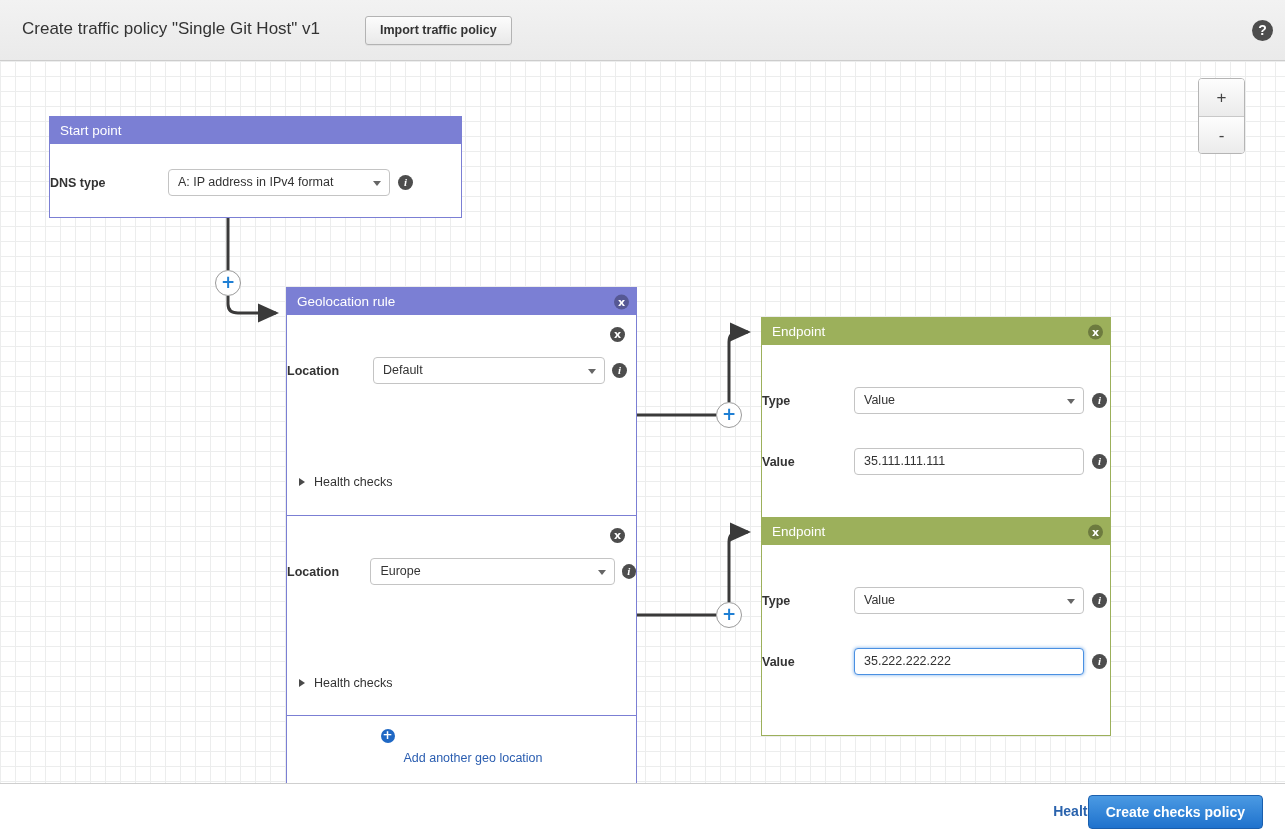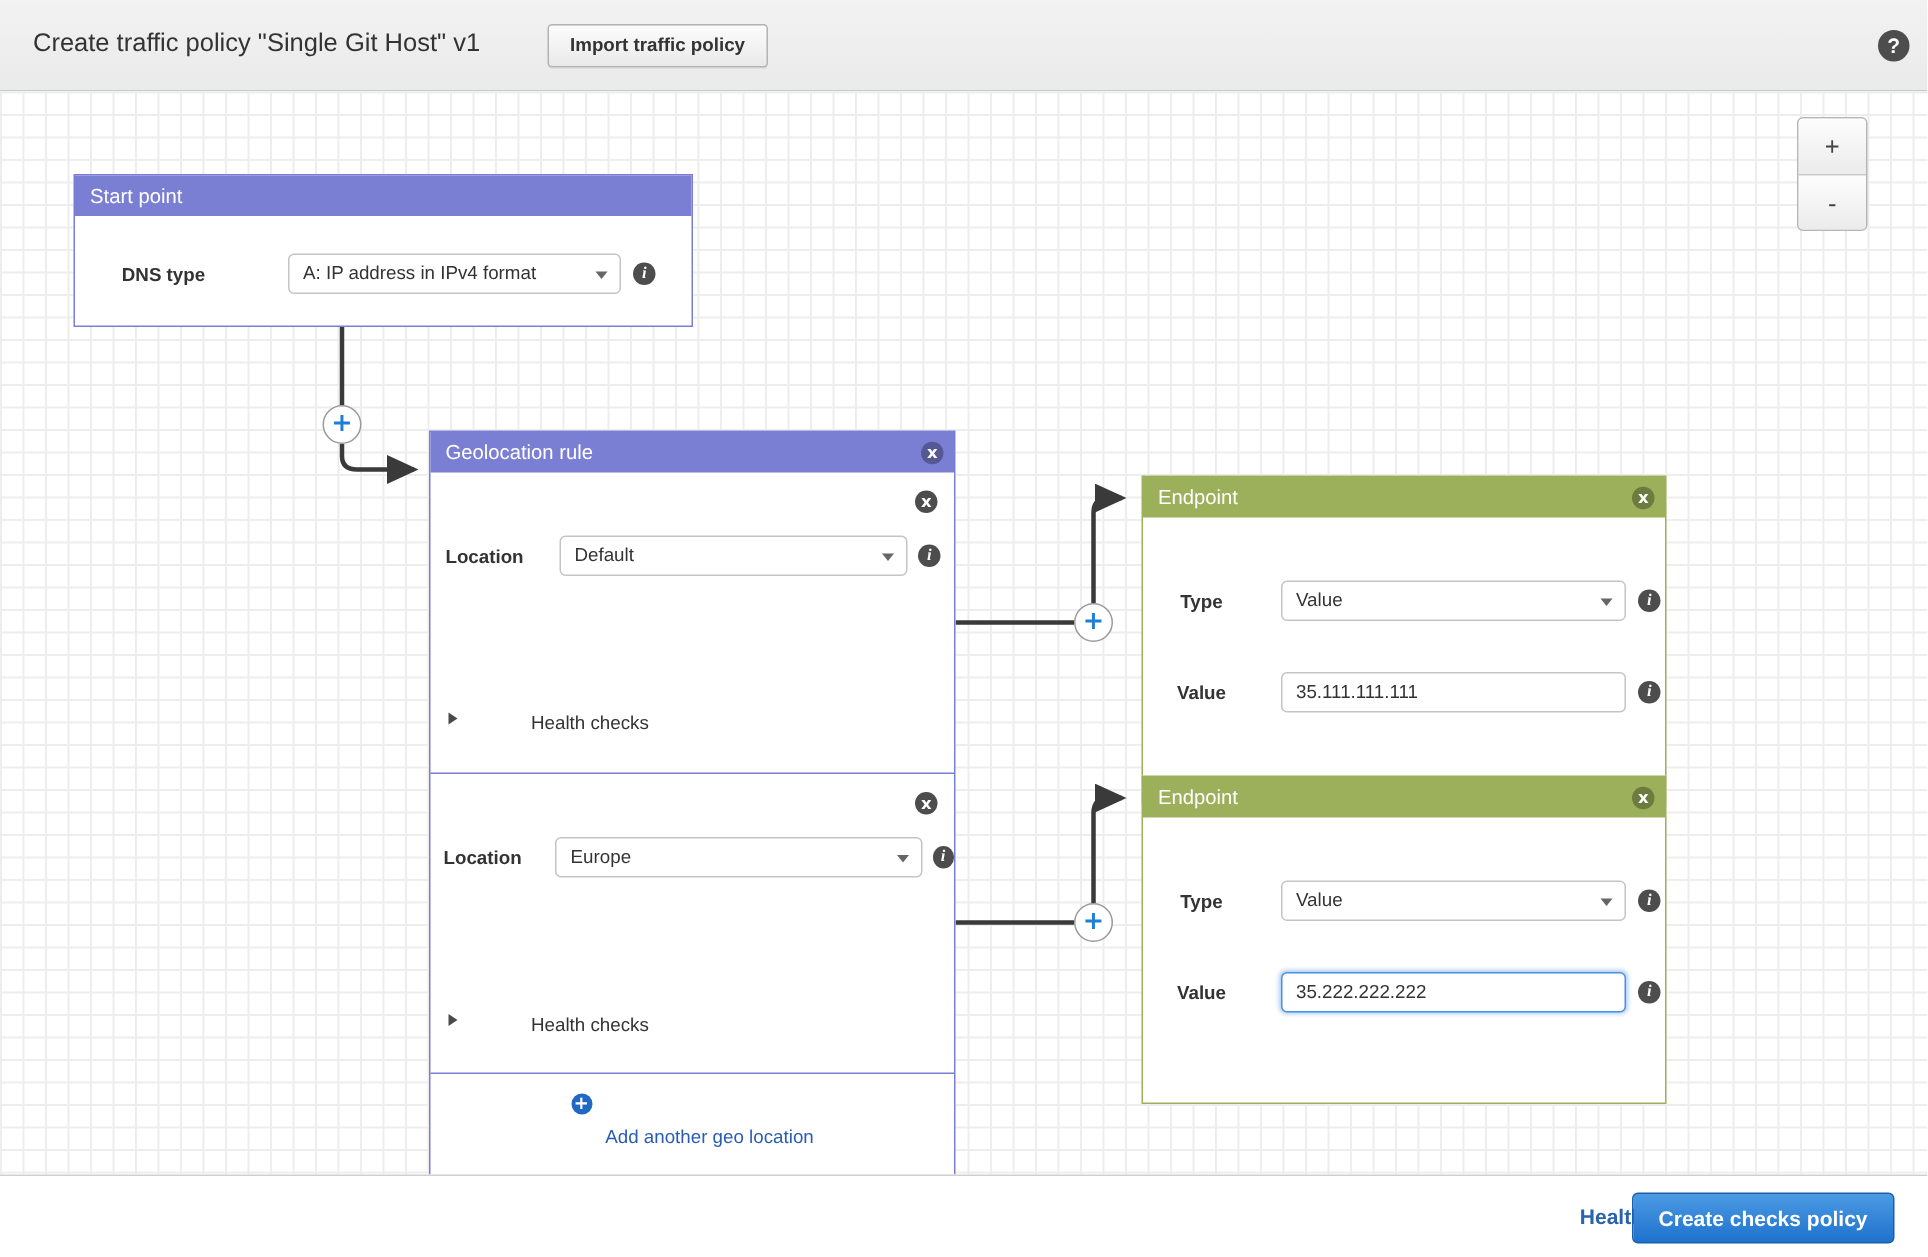--- a/index.html
+++ b/index.html
@@ -90,41 +90,41 @@
     font-size: 11px; line-height: 15px; font-weight: bold;
     font-family: "DejaVu Sans", sans-serif; cursor: pointer;
   }
   .ico.head-x { background: rgba(0,0,0,0.30); color: #ffffff; }
   .ico.info { font-style: italic; font-family: "Liberation Serif", serif; font-size: 11px; }
 
   
   .row { display: flex; align-items: center; }
   .lbl {
     font-size: 12.5px; font-weight: bold; color: #333333;
-    text-align: center; white-space: nowrap;
+    text-align: left; white-space: nowrap;
   }
   .sel, .txt {
     height: 27px; border: 1px solid #c4c4c4; border-radius: 4px;
     background: #ffffff; font-size: 12.5px; color: #333333;
     padding: 0 22px 0 9px; line-height: 25px; position: relative;
     white-space: nowrap; overflow: hidden; cursor: pointer;
   }
   .sel .caret {
     position: absolute; right: 8px; top: 50%; margin-top: -2px;
     width: 0; height: 0;
     border-left: 4.5px solid transparent; border-right: 4.5px solid transparent;
     border-top: 5px solid #666666;
   }
   .txt { cursor: text; padding-right: 9px; }
   .txt.focused {
     border: 1px solid #4a90e2;
     box-shadow: 0 0 3px 1px rgba(74,144,226,0.45);
   }
 
-  .disclosure { display: flex; align-items: flex-start; gap: 40px; }
+  .disclosure { display: flex; align-items: center; }
   .disclosure .tri {
     width: 0; height: 0; margin-right: 9px;
     border-top: 4.5px solid transparent; border-bottom: 4.5px solid transparent;
     border-left: 6px solid #4a4a4a;
   }
   .disclosure span { font-size: 12.5px; color: #333333; }
 
   .geo-divider { border-top: 1px solid #7b7fd4; }
   .geo-footer {
     border-top: 1px solid #7b7fd4; height: 40px;
@@ -202,21 +202,21 @@
     <div class="zoombtn minus">-</div>
   </div>
 
   <div class="node card-purple" style="left:49px; top:55px; width:413px; height:102px;">
     <div class="node-head purple-head">
       <span>Start point</span>
     </div>
     <div class="node-body" style="height:74px;">
       <div class="row" style="position:absolute; left:0; top:25px; width:100%;">
         <div class="lbl" style="width:118px;">DNS type</div>
-        <div class="sel" style="width:222px; margin-left:24px;">
+        <div class="sel" style="width:222px; margin-left:0;">
           <span>A: IP address in IPv4 format</span>
           <span class="caret"></span>
         </div>
         <span class="ico info" style="margin-left:8px;">i</span>
       </div>
     </div>
   </div>
 
   <div class="conn" style="left:215px; top:209px;">+</div>
 

